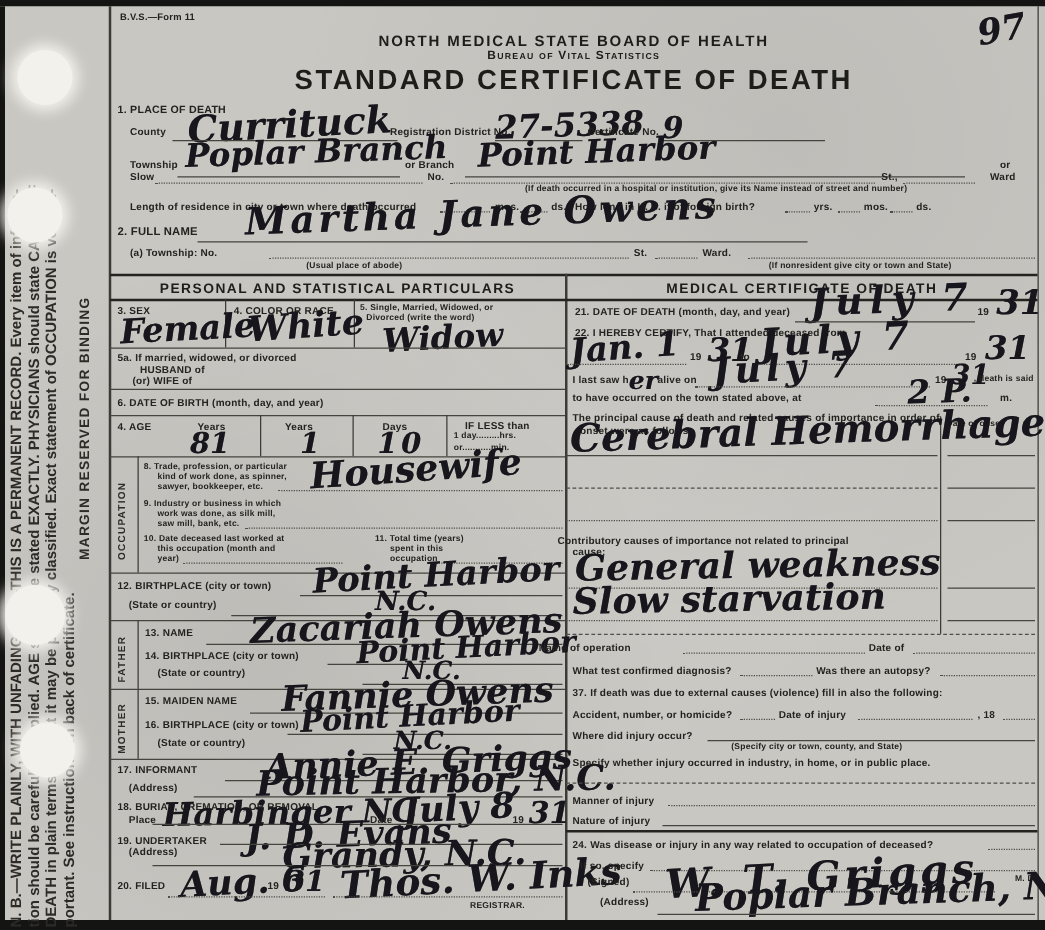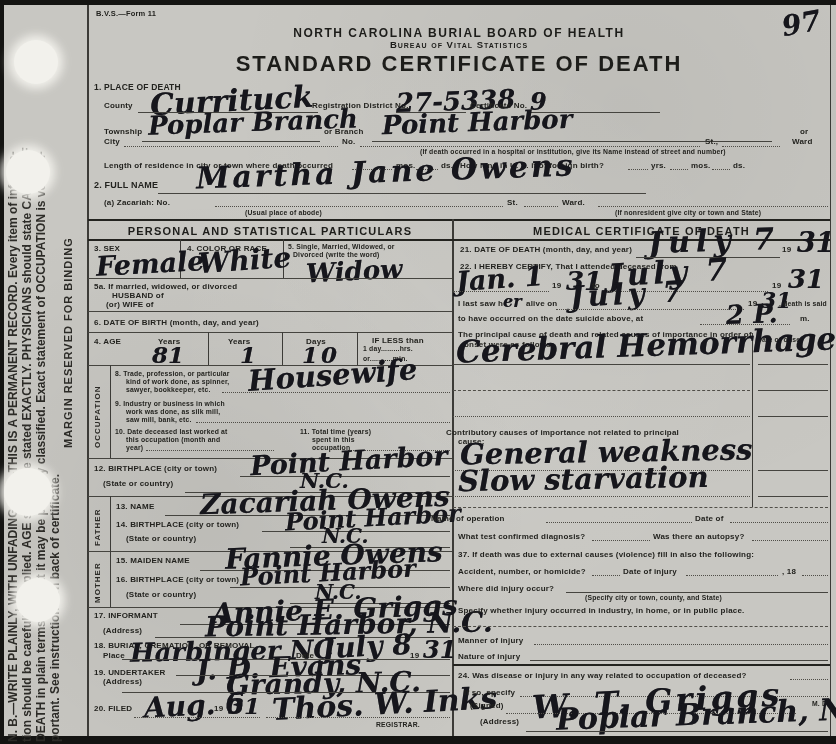--- a/index.html
+++ b/index.html
@@ -42,21 +42,21 @@
 
 <div class="hole" style="left:14px;top:40px;width:44px;height:44px"></div>
 <div class="hole" style="left:6px;top:150px;width:44px;height:44px"></div>
 <div class="hole" style="left:4px;top:468px;width:48px;height:48px"></div>
 <div class="hole" style="left:16px;top:578px;width:44px;height:44px"></div>
 
 <div class="vl" style="left:87px;top:5px;height:731px;border-left-width:2.5px"></div>
 <div class="vl" style="left:830px;top:5px;height:731px;border-left-width:1px"></div>
 
 <div class="lbl" style="left:96px;top:9px;font-size:7.5px">B.V.S.—Form 11</div>
-<div class="hdr" style="left:88px;width:742px;top:26px;font-size:12px;letter-spacing:1.5px">NORTH CAROLINA BURIAL BOARD OF HEALTH</div>
+<div class="hdr" style="left:88px;width:742px;top:26px;font-size:12px;letter-spacing:1.5px">NORTH MEDICAL STATE BOARD OF HEALTH</div>
 <div class="hdr" style="left:88px;width:742px;top:39px;font-size:9.5px;letter-spacing:1px;font-variant:small-caps">Bureau of Vital Statistics</div>
 <div class="hdr" style="left:88px;width:742px;top:51px;font-size:22px;letter-spacing:2px">STANDARD CERTIFICATE OF DEATH</div>
 <div class="hw" style="left:782px;top:10px;font-size:28px;transform:rotate(-10deg)">97</div>
 
 <div class="lbl" style="left:94px;top:82px;font-size:8.5px">1. PLACE OF DEATH</div>
 
 <div class="lbl" style="left:104px;top:101px">County</div>
 <div class="hw" style="left:150px;top:86px;font-size:30px;transform:rotate(-3deg)">Currituck</div>
 <div class="ln" style="left:138px;top:112px;width:180px"></div>
 <div class="lbl" style="left:312px;top:101px">Registration District No.</div>
@@ -67,21 +67,21 @@
 <div class="ln" style="left:528px;top:112px;width:132px"></div>
 
 <div class="lbl" style="left:104px;top:127px">Township</div>
 <div class="hw" style="left:148px;top:109px;font-size:26px;transform:rotate(-2deg)">Poplar Branch</div>
 <div class="ln" style="left:142px;top:141px;width:178px"></div>
 <div class="lbl" style="left:324px;top:127px">or Branch</div>
 <div class="hw" style="left:382px;top:109px;font-size:26px;transform:rotate(-2deg)">Point Harbor</div>
 <div class="ln" style="left:372px;top:141px;width:400px"></div>
 <div class="lbl" style="left:800px;top:127px">or</div>
 
-<div class="lbl" style="left:104px;top:137px">City</div>
+<div class="lbl" style="left:104px;top:137px">Slow</div>
 <div class="ld" style="left:124px;top:146px;width:214px"></div>
 <div class="lbl" style="left:342px;top:137px">No.</div>
 <div class="ld" style="left:360px;top:146px;width:340px"></div>
 <div class="lbl" style="left:705px;top:137px">St.,</div>
 <div class="ld" style="left:722px;top:146px;width:58px"></div>
 <div class="lbl" style="left:792px;top:137px">Ward</div>
 <div class="lbl l7" style="left:420px;top:148px">(If death occurred in a hospital or institution, give its Name instead of street and number)</div>
 
 <div class="lbl" style="left:104px;top:161px">Length of residence in city or town where death occurred</div>
 <div class="ld" style="left:352px;top:169px;width:40px"></div>
@@ -93,21 +93,21 @@
 <div class="lbl" style="left:651px;top:161px">yrs.</div>
 <div class="ld" style="left:670px;top:169px;width:18px"></div>
 <div class="lbl" style="left:691px;top:161px">mos.</div>
 <div class="ld" style="left:712px;top:169px;width:18px"></div>
 <div class="lbl" style="left:733px;top:161px">ds.</div>
 
 <div class="lbl l9" style="left:94px;top:180px">2. FULL NAME</div>
 <div class="hw" style="left:196px;top:157px;font-size:30px;letter-spacing:3px;transform:rotate(-2deg)">Martha Jane Owens</div>
 <div class="ln" style="left:158px;top:193px;width:488px"></div>
 
-<div class="lbl" style="left:104px;top:198px">(a) Zacariah: No.</div>
+<div class="lbl" style="left:104px;top:198px">(a) Township: No.</div>
 <div class="ld" style="left:215px;top:206px;width:288px"></div>
 <div class="lbl" style="left:507px;top:198px">St.</div>
 <div class="ld" style="left:524px;top:206px;width:34px"></div>
 <div class="lbl" style="left:562px;top:198px">Ward.</div>
 <div class="ld" style="left:598px;top:206px;width:230px"></div>
 <div class="lbl l7" style="left:245px;top:209px">(Usual place of abode)</div>
 <div class="lbl l7" style="left:615px;top:209px">(If nonresident give city or town and State)</div>
 
 <div class="ln lnk" style="left:88px;top:219px;width:742px"></div>
 <div class="vl" style="left:452px;top:219px;height:517px;border-left-width:2px"></div>
@@ -248,29 +248,29 @@
 <div class="ld" style="left:453px;top:291px;width:96px"></div>
 <div class="lbl" style="left:552px;top:281px">19</div>
 <div class="hw" style="left:566px;top:268px;font-size:26px">31</div>
 <div class="lbl" style="left:592px;top:281px">to</div>
 <div class="hw" style="left:608px;top:257px;font-size:31px;letter-spacing:4px;transform:rotate(-3deg)">July 7</div>
 <div class="ld" style="left:602px;top:291px;width:166px"></div>
 <div class="lbl" style="left:772px;top:281px">19</div>
 <div class="hw" style="left:788px;top:266px;font-size:26px">31</div>
 
 <div class="lbl" style="left:458px;top:299px">I last saw h</div>
-<div class="hw" style="left:503px;top:294px;font-size:16px">er</div>
+<div class="hw" style="left:503px;top:294px;font-size:20px">er</div>
 <div class="lbl" style="left:526px;top:299px">alive on</div>
 <div class="hw" style="left:570px;top:280px;font-size:29px;letter-spacing:4px;transform:rotate(-3deg)">July 7</div>
 <div class="ld" style="left:556px;top:309px;width:188px"></div>
 <div class="lbl" style="left:748px;top:299px">19</div>
 <div class="hw" style="left:761px;top:289px;font-size:22px">31</div>
 <div class="lbl l7" style="left:779px;top:300px">, death is said</div>
 
-<div class="lbl" style="left:458px;top:314px">to have occurred on the date suicide above, at</div>
+<div class="lbl" style="left:458px;top:314px">to have occurred on the town stated above, at</div>
 <div class="hw" style="left:726px;top:301px;font-size:26px;transform:rotate(-2deg)">2 P.</div>
 <div class="ld" style="left:700px;top:324px;width:90px"></div>
 <div class="lbl" style="left:800px;top:314px">m.</div>
 
 <div class="lbl" style="left:458px;top:330px">The principal cause of death and related causes of importance in order of</div>
 <div class="lbl" style="left:464px;top:340px">onset were as follows:</div>
 <div class="lbl l7" style="left:757px;top:336px">Date of onset</div>
 <div class="vl" style="left:752px;top:333px;height:174px;border-left-width:1px"></div>
 <div class="hw" style="left:456px;top:330px;font-size:31px;transform:rotate(-2deg)">Cerebral Hemorrhage</div>
 <div class="ln" style="left:453px;top:364px;width:297px"></div>

